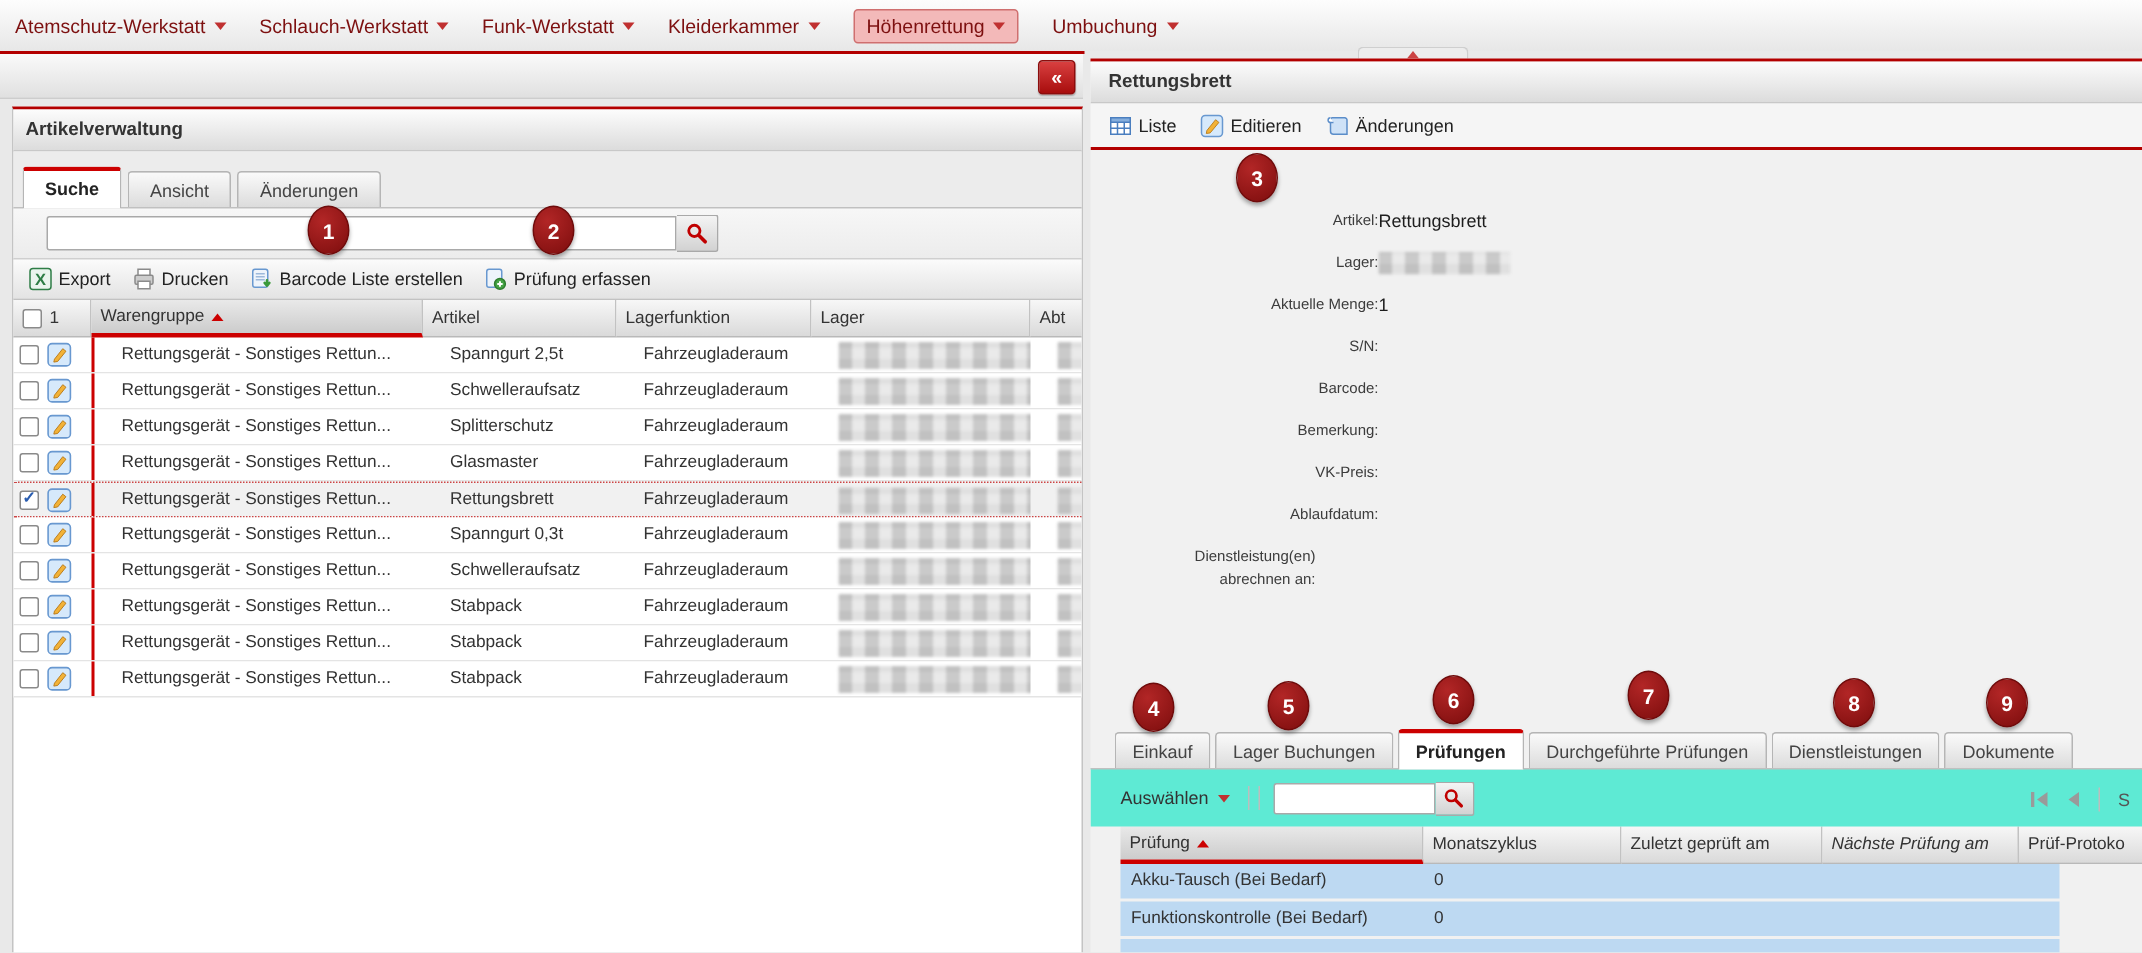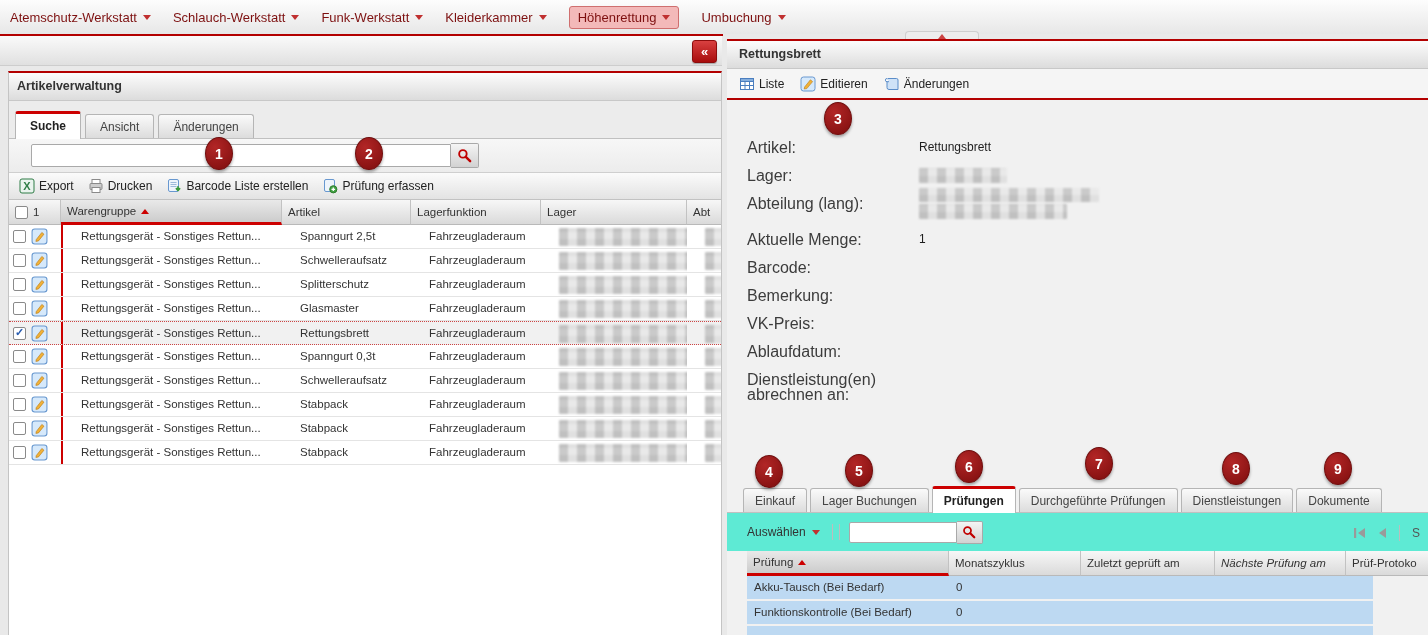--- a/index.html
+++ b/index.html
@@ -108,21 +108,21 @@
     background:#ededed;border:1px solid #cfcfcf;border-bottom:none;border-radius:4px 4px 0 0;
     display:flex;align-items:center;justify-content:center;cursor:pointer;
   }
   .up-caret{width:0;height:0;border-left:4px solid transparent;border-right:4px solid transparent;border-bottom:5px solid #cc4444;}
   #detail-toolbar{
     height:31px;background:#f5f5f5;border-bottom:2px solid #b30000;
     display:flex;align-items:center;gap:16px;padding-left:12px;box-sizing:border-box;
   }
   #detail-fields{height:384px;box-sizing:border-box;padding-top:40px;overflow:hidden;}
   .detail-row{display:flex;margin:0 0 13px 20px;line-height:15px;}
-  .d-label{width:172px;font-size:16px;color:#3c3c3c;flex:0 0 auto;}
+  .d-label{width:172px;font-size:10px;color:#3c3c3c;flex:0 0 auto;text-align:right;}
   .d-value{font-size:12px;color:#1d1d1d;}
   .r-lager{width:88px;height:15px;}
   .r-abt1{width:180px;height:14px;margin-bottom:2px;}
   .r-abt2{width:148px;height:15px;}
   .r-inv{width:88px;height:15px;}
 
   #detail-tabstrip{height:28px;display:flex;align-items:flex-end;padding-left:16px;position:relative;}
   #detail-tabstrip .tab{margin-right:3px;padding:0 11px;}
   #detail-tabstrip .tab.active{height:27px;line-height:24px;}
   #detail-listbar{
@@ -483,30 +483,27 @@
 
   <div id="detail-fields">
     <div class="detail-row">
       <div class="d-label">Artikel:</div>
       <div class="d-value">Rettungsbrett</div>
     </div>
     <div class="detail-row">
       <div class="d-label">Lager:</div>
       <div class="redacted r-lager"></div>
     </div>
-    <div class="detail-row" style="align-items:flex-start;">
-      <div class="d-label">Abteilung (lang):</div>
-      <div style="margin-top:-8px;">
-        <div class="redacted r-abt1"></div>
-        <div class="redacted r-abt2"></div>
-      </div>
-    </div>
     <div class="detail-row">
       <div class="d-label">Aktuelle Menge:</div>
       <div class="d-value">1</div>
+    </div>
+    <div class="detail-row">
+      <div class="d-label">S/N:</div>
+      <div class="d-value"></div>
     </div>
     <div class="detail-row">
       <div class="d-label">Barcode:</div>
       <div class="d-value"></div>
     </div>
     <div class="detail-row">
       <div class="d-label">Bemerkung:</div>
       <div class="d-value"></div>
     </div>
     <div class="detail-row">

